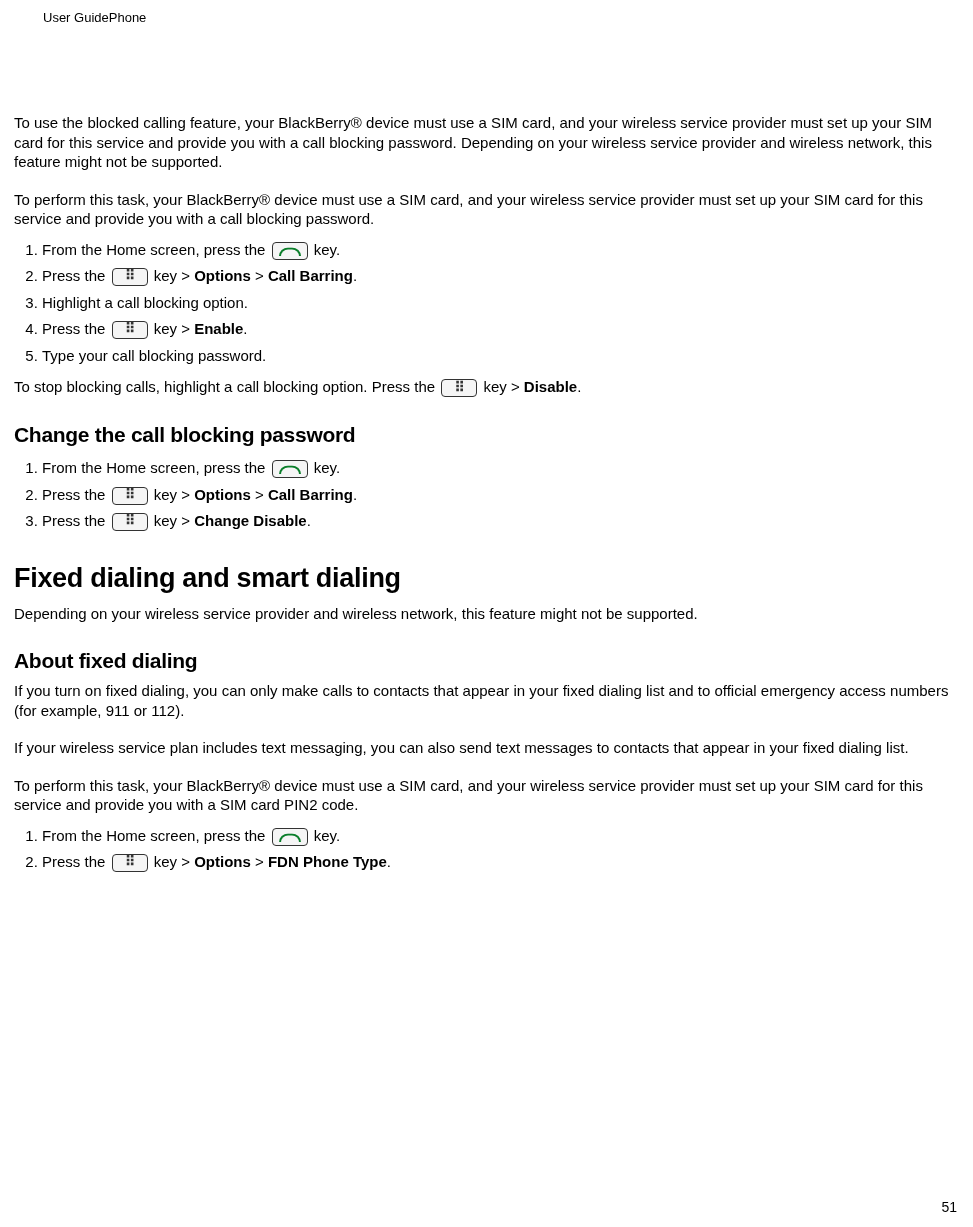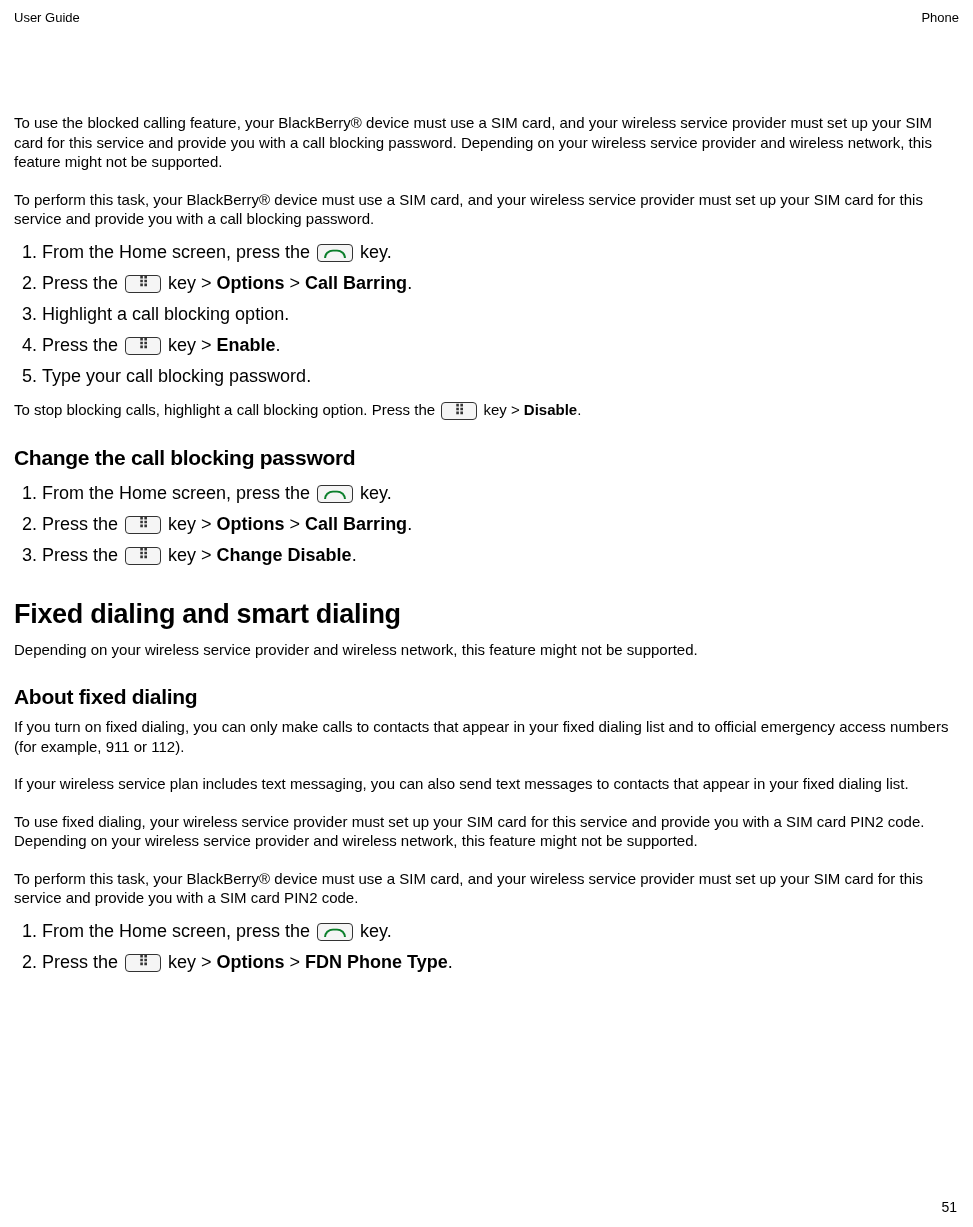--- a/index.html
+++ b/index.html
@@ -11,23 +11,23 @@
       width: 973px;
     }
     .page {
       padding: 10px 14px 14px 14px;
       box-sizing: border-box;
       min-height: 1227px;
       position: relative;
     }
     .header {
       display: flex;
-      justify-content: space-between;
       font-size: 13px;
       padding-bottom: 80px;
+      margin-left: 29px;
     }
     .para {
       font-size: 15px;
       line-height: 1.3;
       margin: 8px 0 18px 0;
     }
     h2.sub1 {
       font-size: 21px;
       font-weight: 600;
       letter-spacing: -0.3px;
@@ -39,21 +39,21 @@
       font-weight: 600;
       letter-spacing: -0.3px;
       margin: 28px 0 10px 0;
       font-family: Tahoma, Geneva, sans-serif;
     }
     ol {
       padding-left: 28px;
       margin: 4px 0;
     }
     ol li {
-      font-size: 18px;
+      font-size: 15px;
       padding: 2px 0;
       line-height: 1.5;
     }
     .key-icon {
       display: inline-block;
       width: 34px;
       height: 16px;
       border: 1.5px solid #333;
       border-radius: 4px;
       vertical-align: middle;
@@ -136,21 +136,20 @@
       <span>Press the </span><span class="key-icon menu-key"></span><span> key &gt; </span><span class="bold">Change Disable</span><span>.</span>
     </li>
   </ol>
 
   <h1 class="title">Fixed dialing and smart dialing</h1>
   <p class="para">Depending on your wireless service provider and wireless network, this feature might not be supported.</p>
 
   <h2 class="sub1">About fixed dialing</h2>
   <p class="para">If you turn on fixed dialing, you can only make calls to contacts that appear in your fixed dialing list and to official emergency access numbers (for example, 911 or 112).</p>
   <p class="para">If your wireless service plan includes text messaging, you can also send text messages to contacts that appear in your fixed dialing list.</p>
-  <p class="para">To use fixed dialing, your wireless service provider must set up your SIM card for this service and provide you with a SIM card PIN2 code. Depending on your wireless service provider and wireless network, this feature might not be supported.</p>
 
   <p class="para" style="margin-bottom:8px">To perform this task, your BlackBerry® device must use a SIM card, and your wireless service provider must set up your SIM card for this service and provide you with a SIM card PIN2 code.</p>
   <ol>
     <li>
       <span>From the Home screen, press the </span><span class="key-icon phone-key"></span><span> key.</span>
     </li>
     <li>
       <span>Press the </span><span class="key-icon menu-key"></span><span> key &gt; </span><span class="bold">Options</span><span> &gt; </span><span class="bold">FDN Phone Type</span><span>.</span>
     </li>
   </ol>

